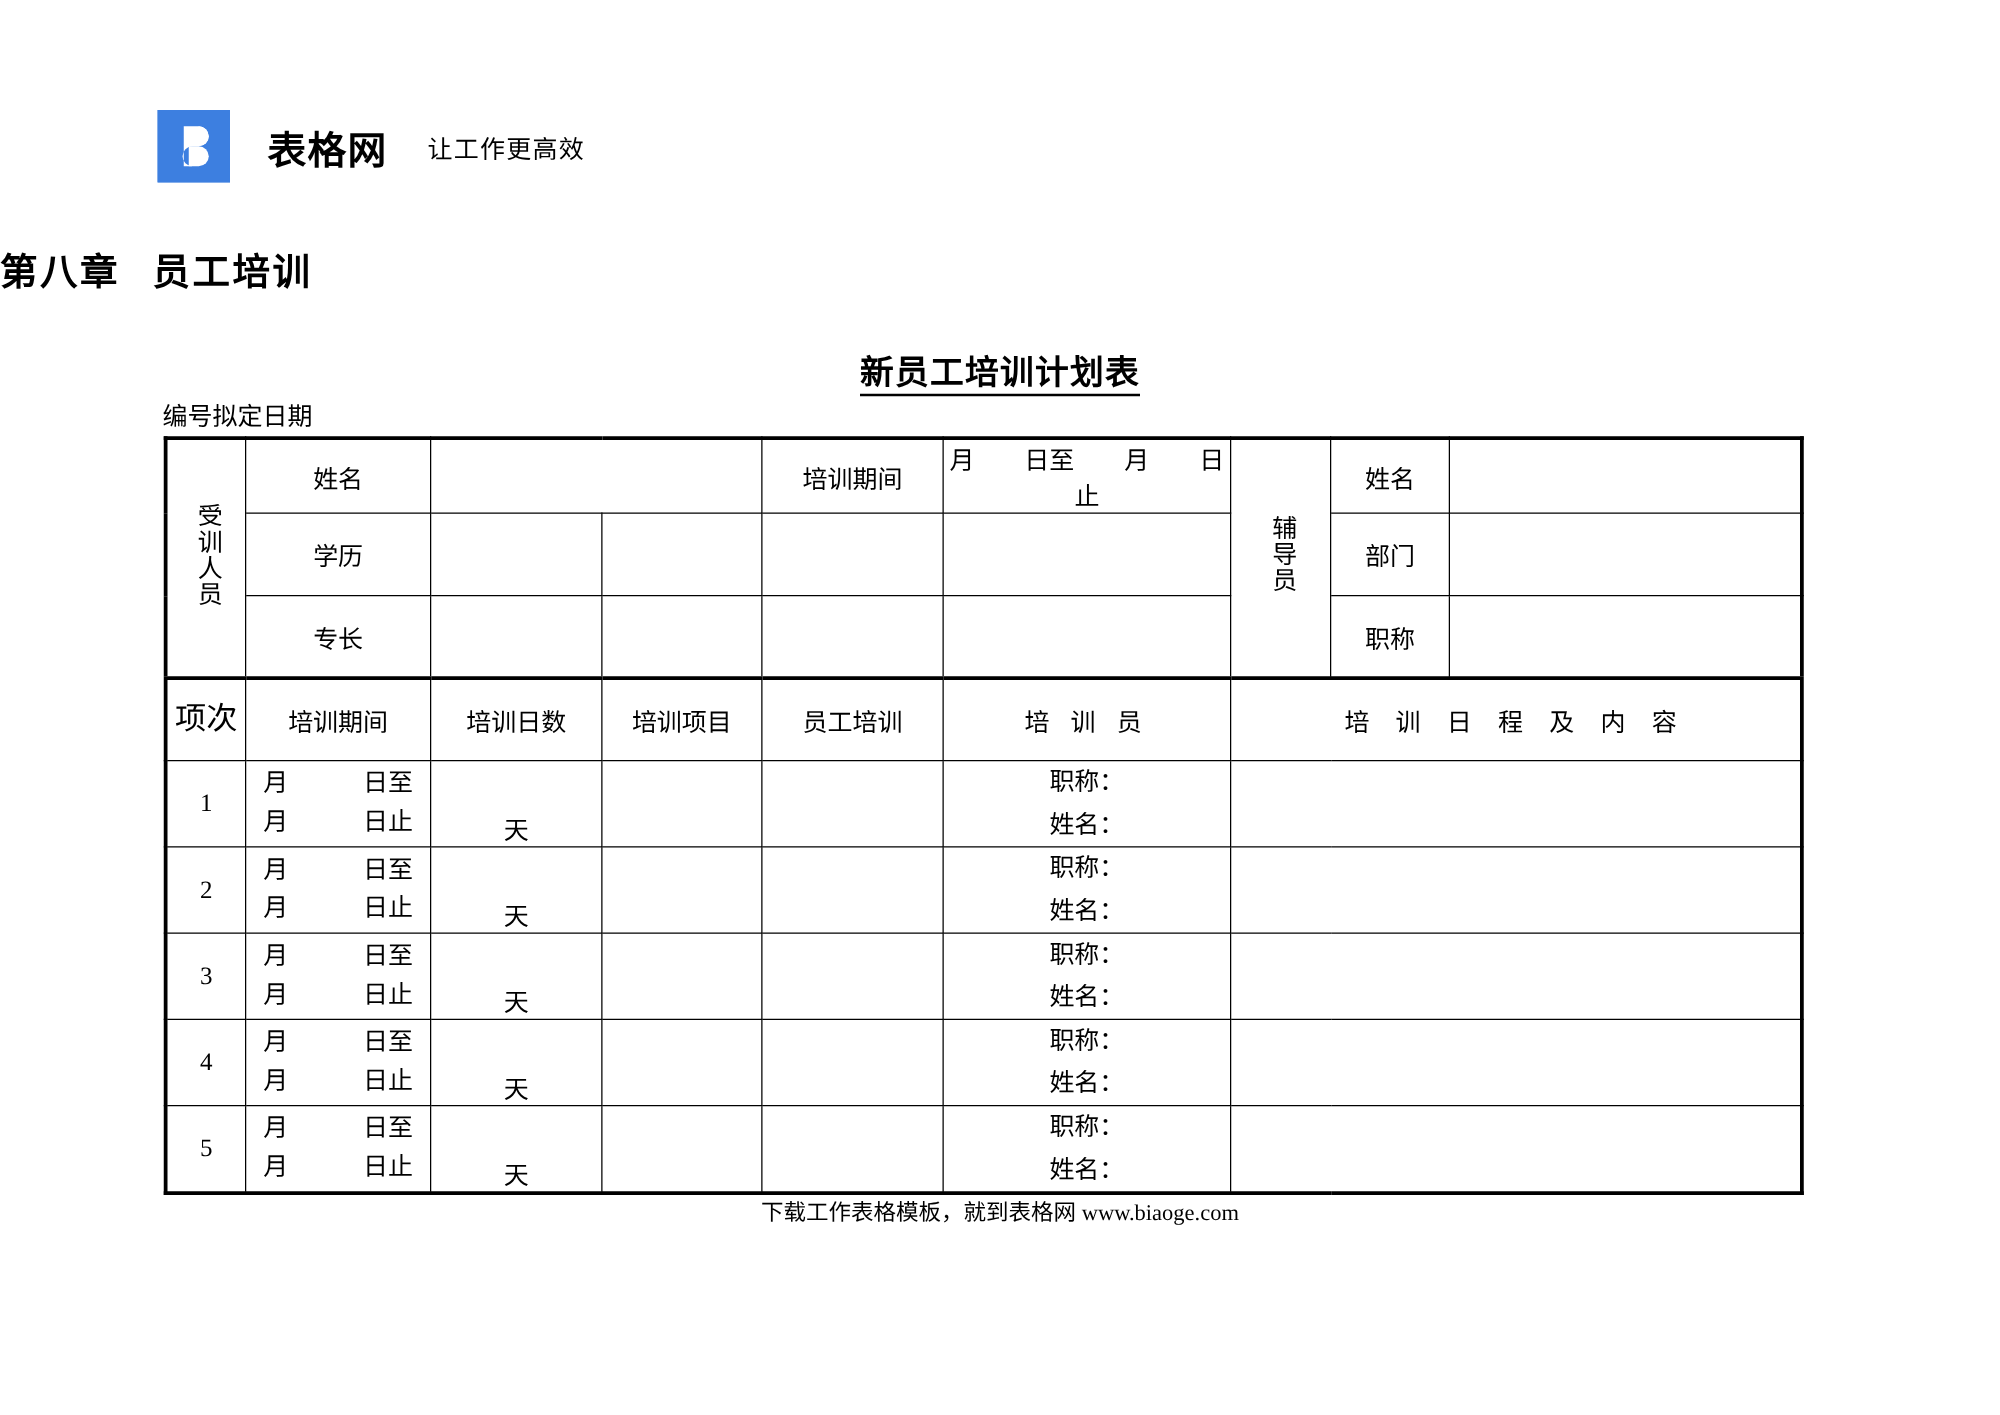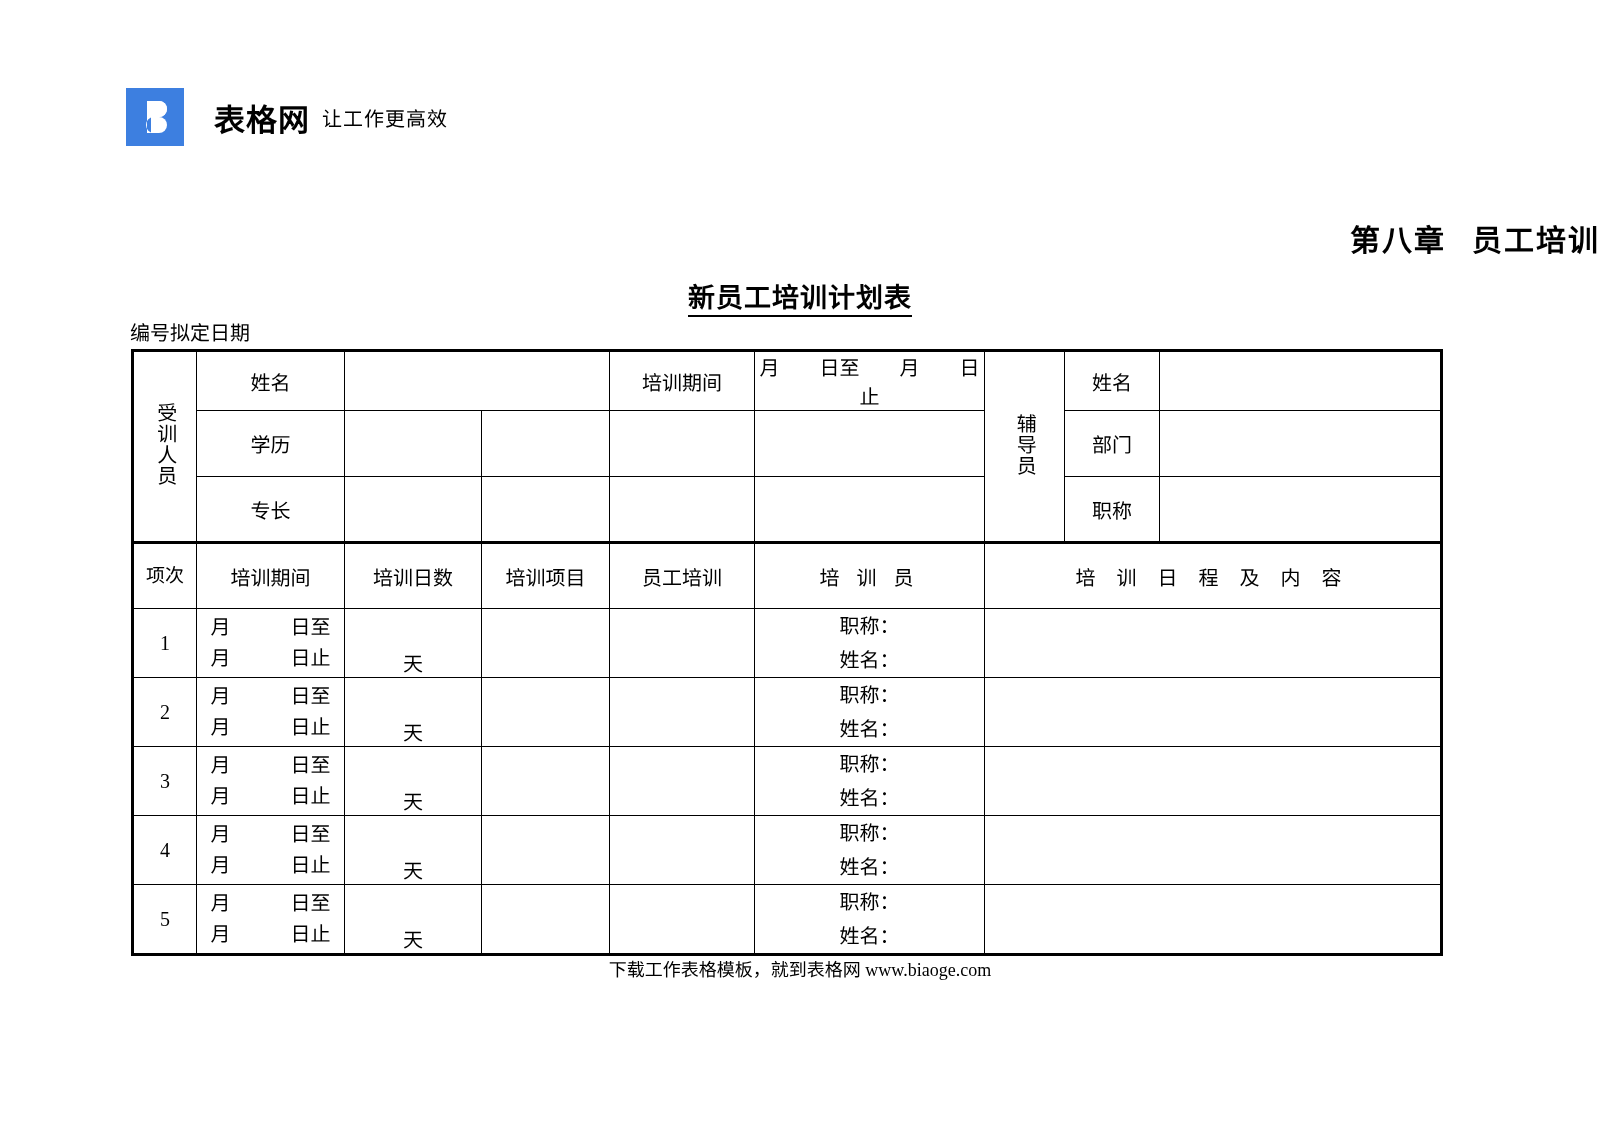--- a/index.html
+++ b/index.html
@@ -35,31 +35,31 @@
   .logo-title {
     font-family: "Liberation Sans", "DejaVu Sans", sans-serif;
     font-size: 31px;
     font-weight: bold;
     margin-left: 30px;
     letter-spacing: 1px;
   }
   .logo-slogan {
     font-family: Liberation Serif, serif;
     font-size: 20px;
-    margin-left: 12px;
+    margin-left: 32px;
     letter-spacing: 1px;
   }
 
   
   .chapter-title {
     position: absolute;
-    top: 216px;
+    top: 193px;
     left: 0;
     width: 1600px;
-    text-align: right;
+    text-align: left;
     font-family: "Liberation Sans", "DejaVu Sans", sans-serif;
     font-size: 30px;
     font-weight: bold;
     letter-spacing: 2px;
   }
   .chapter-title .gap { display: inline-block; width: 26px; }
 
   .form-title {
     position: absolute;
     top: 276px;
@@ -224,21 +224,21 @@
     <td>专长</td>
     <td></td>
     <td></td>
     <td></td>
     <td></td>
     <td>职称</td>
     <td></td>
   </tr>
 
   <tr class="thick-top" style="height:66px">
-    <td class="hr-thick" style="font-size:19px;line-height:1.2">
+    <td class="hr-thick" style="font-size:25px;line-height:1.2">
       <span>项次</span>
     </td>
     <td class="hr-thick">培训期间</td>
     <td class="hr-thick">培训日数</td>
     <td class="hr-thick">培训项目</td>
     <td class="hr-thick">员工培训</td>
     <td class="hr-thick spaced-title">培 训 员</td>
     <td class="hr-thick spaced-title-wide" colspan="3">培 训 日 程 及 内 容</td>
   </tr>
 

